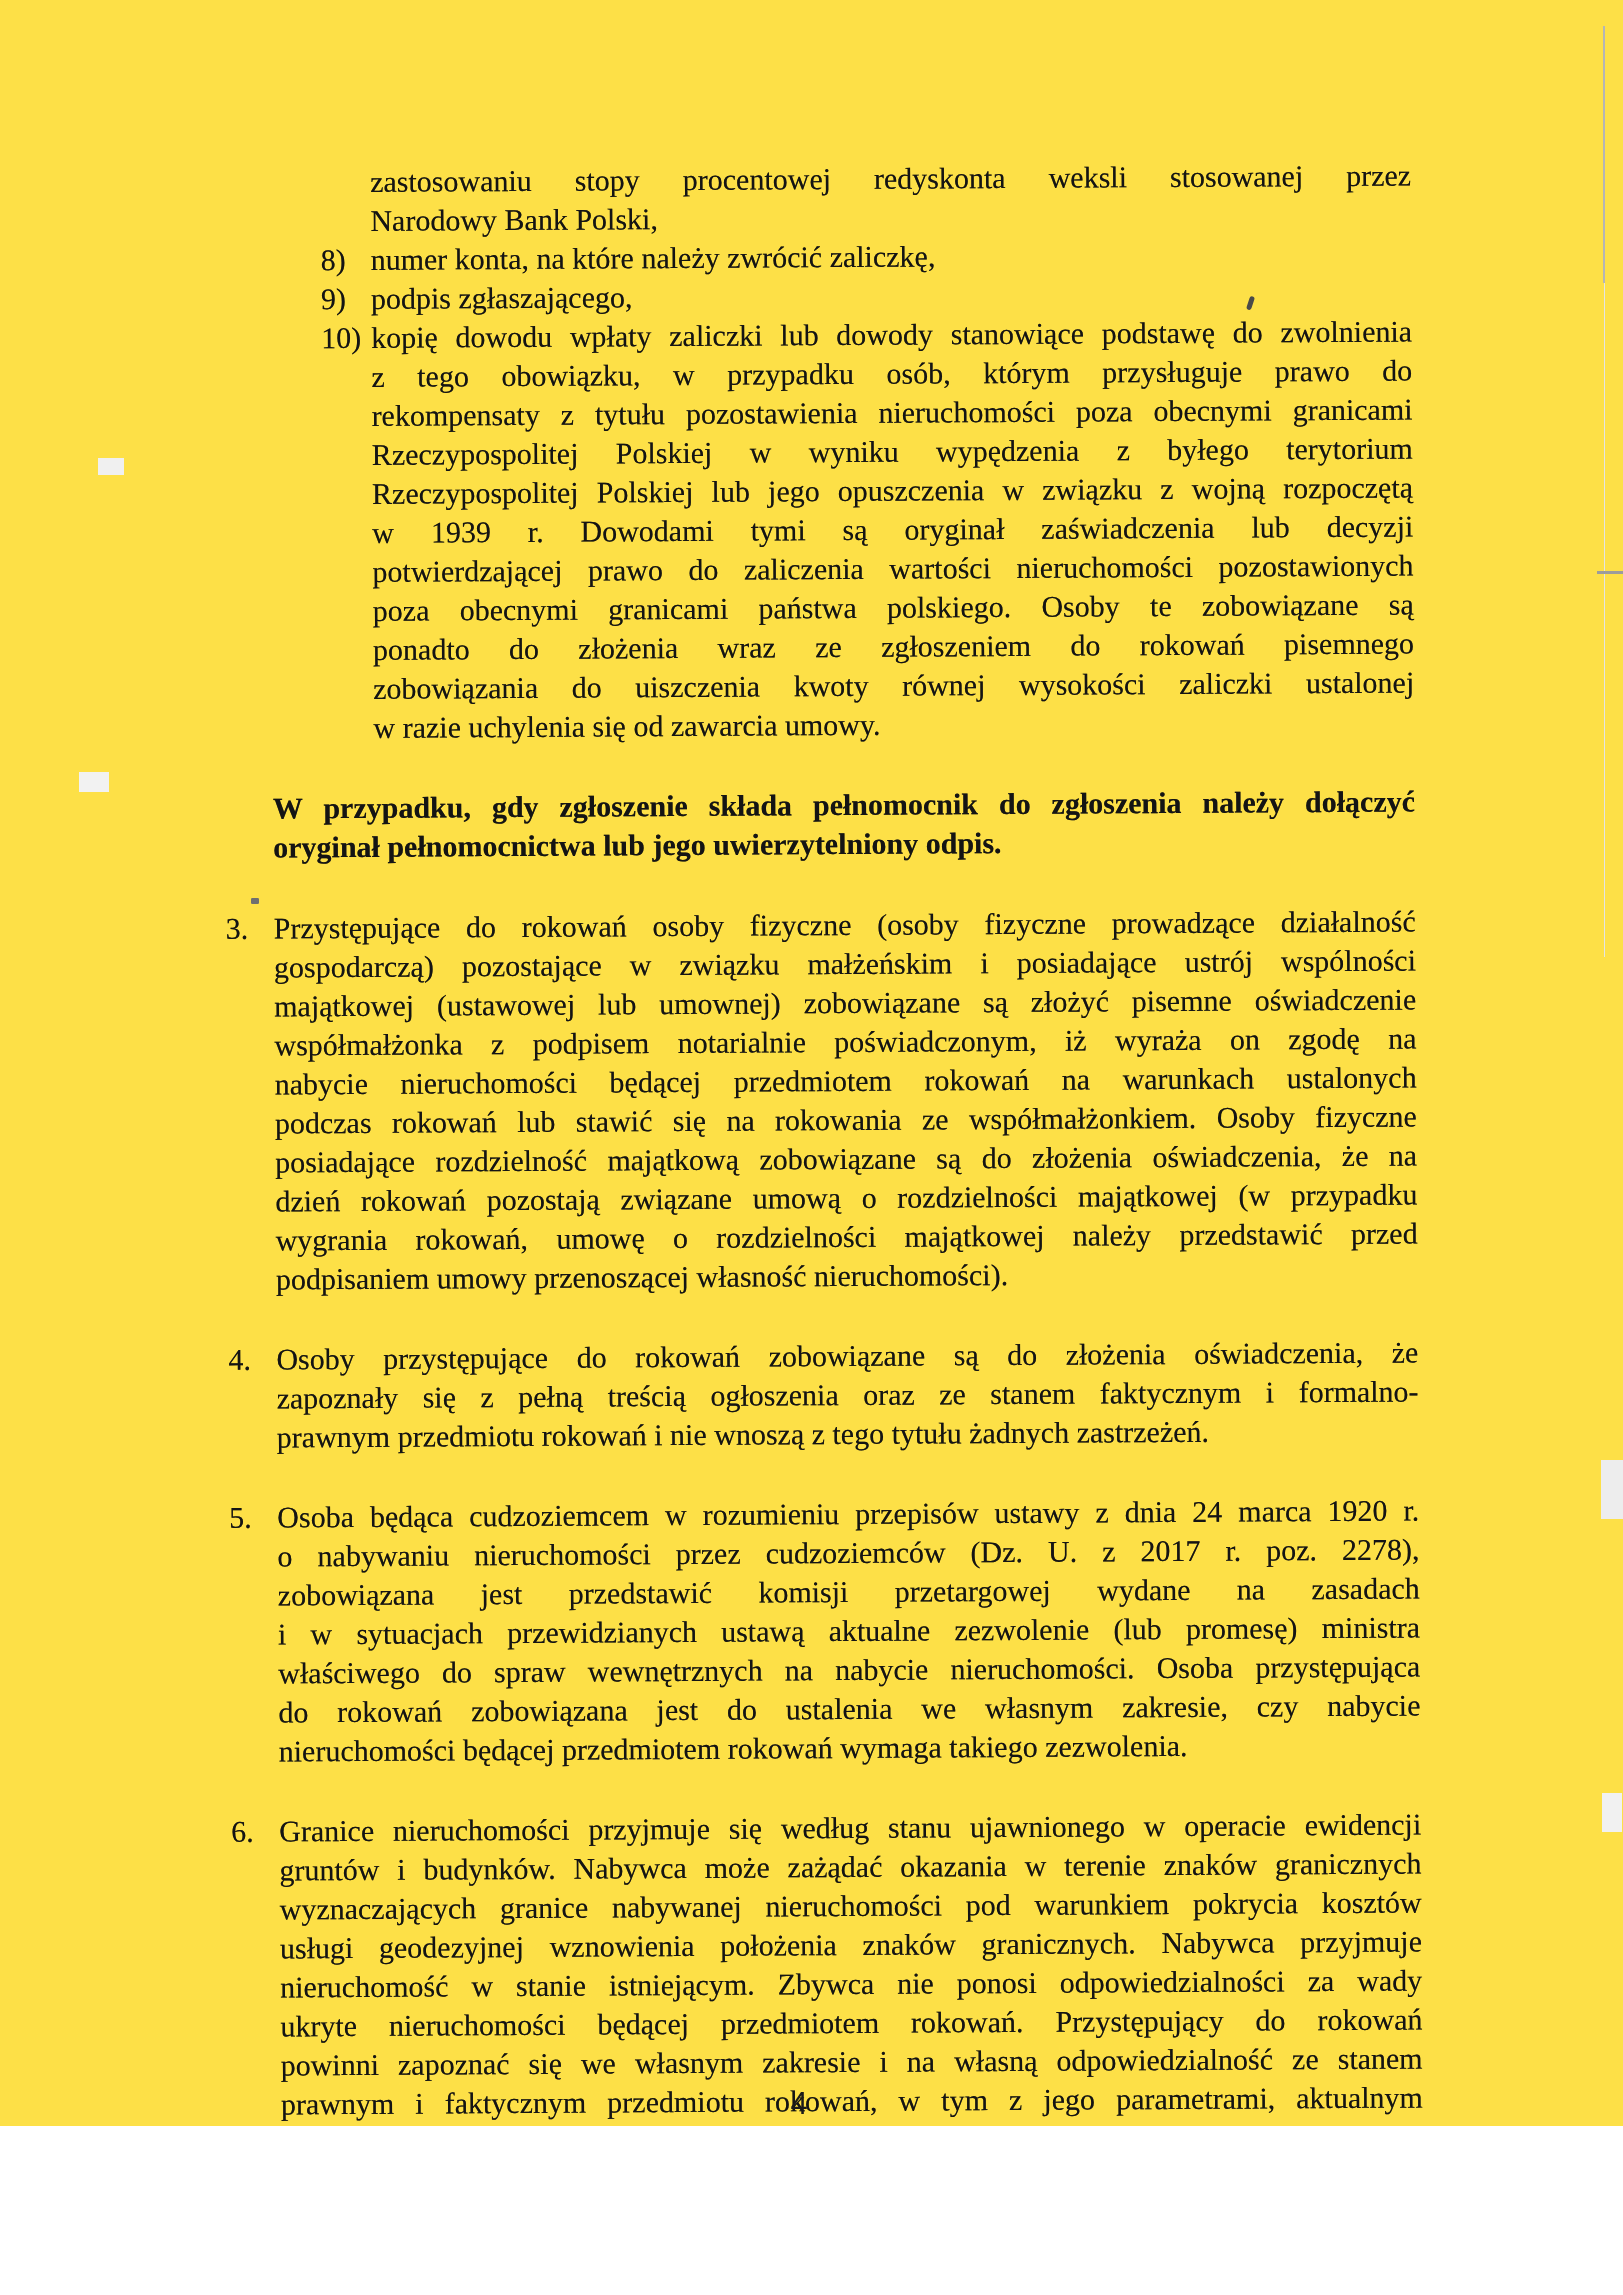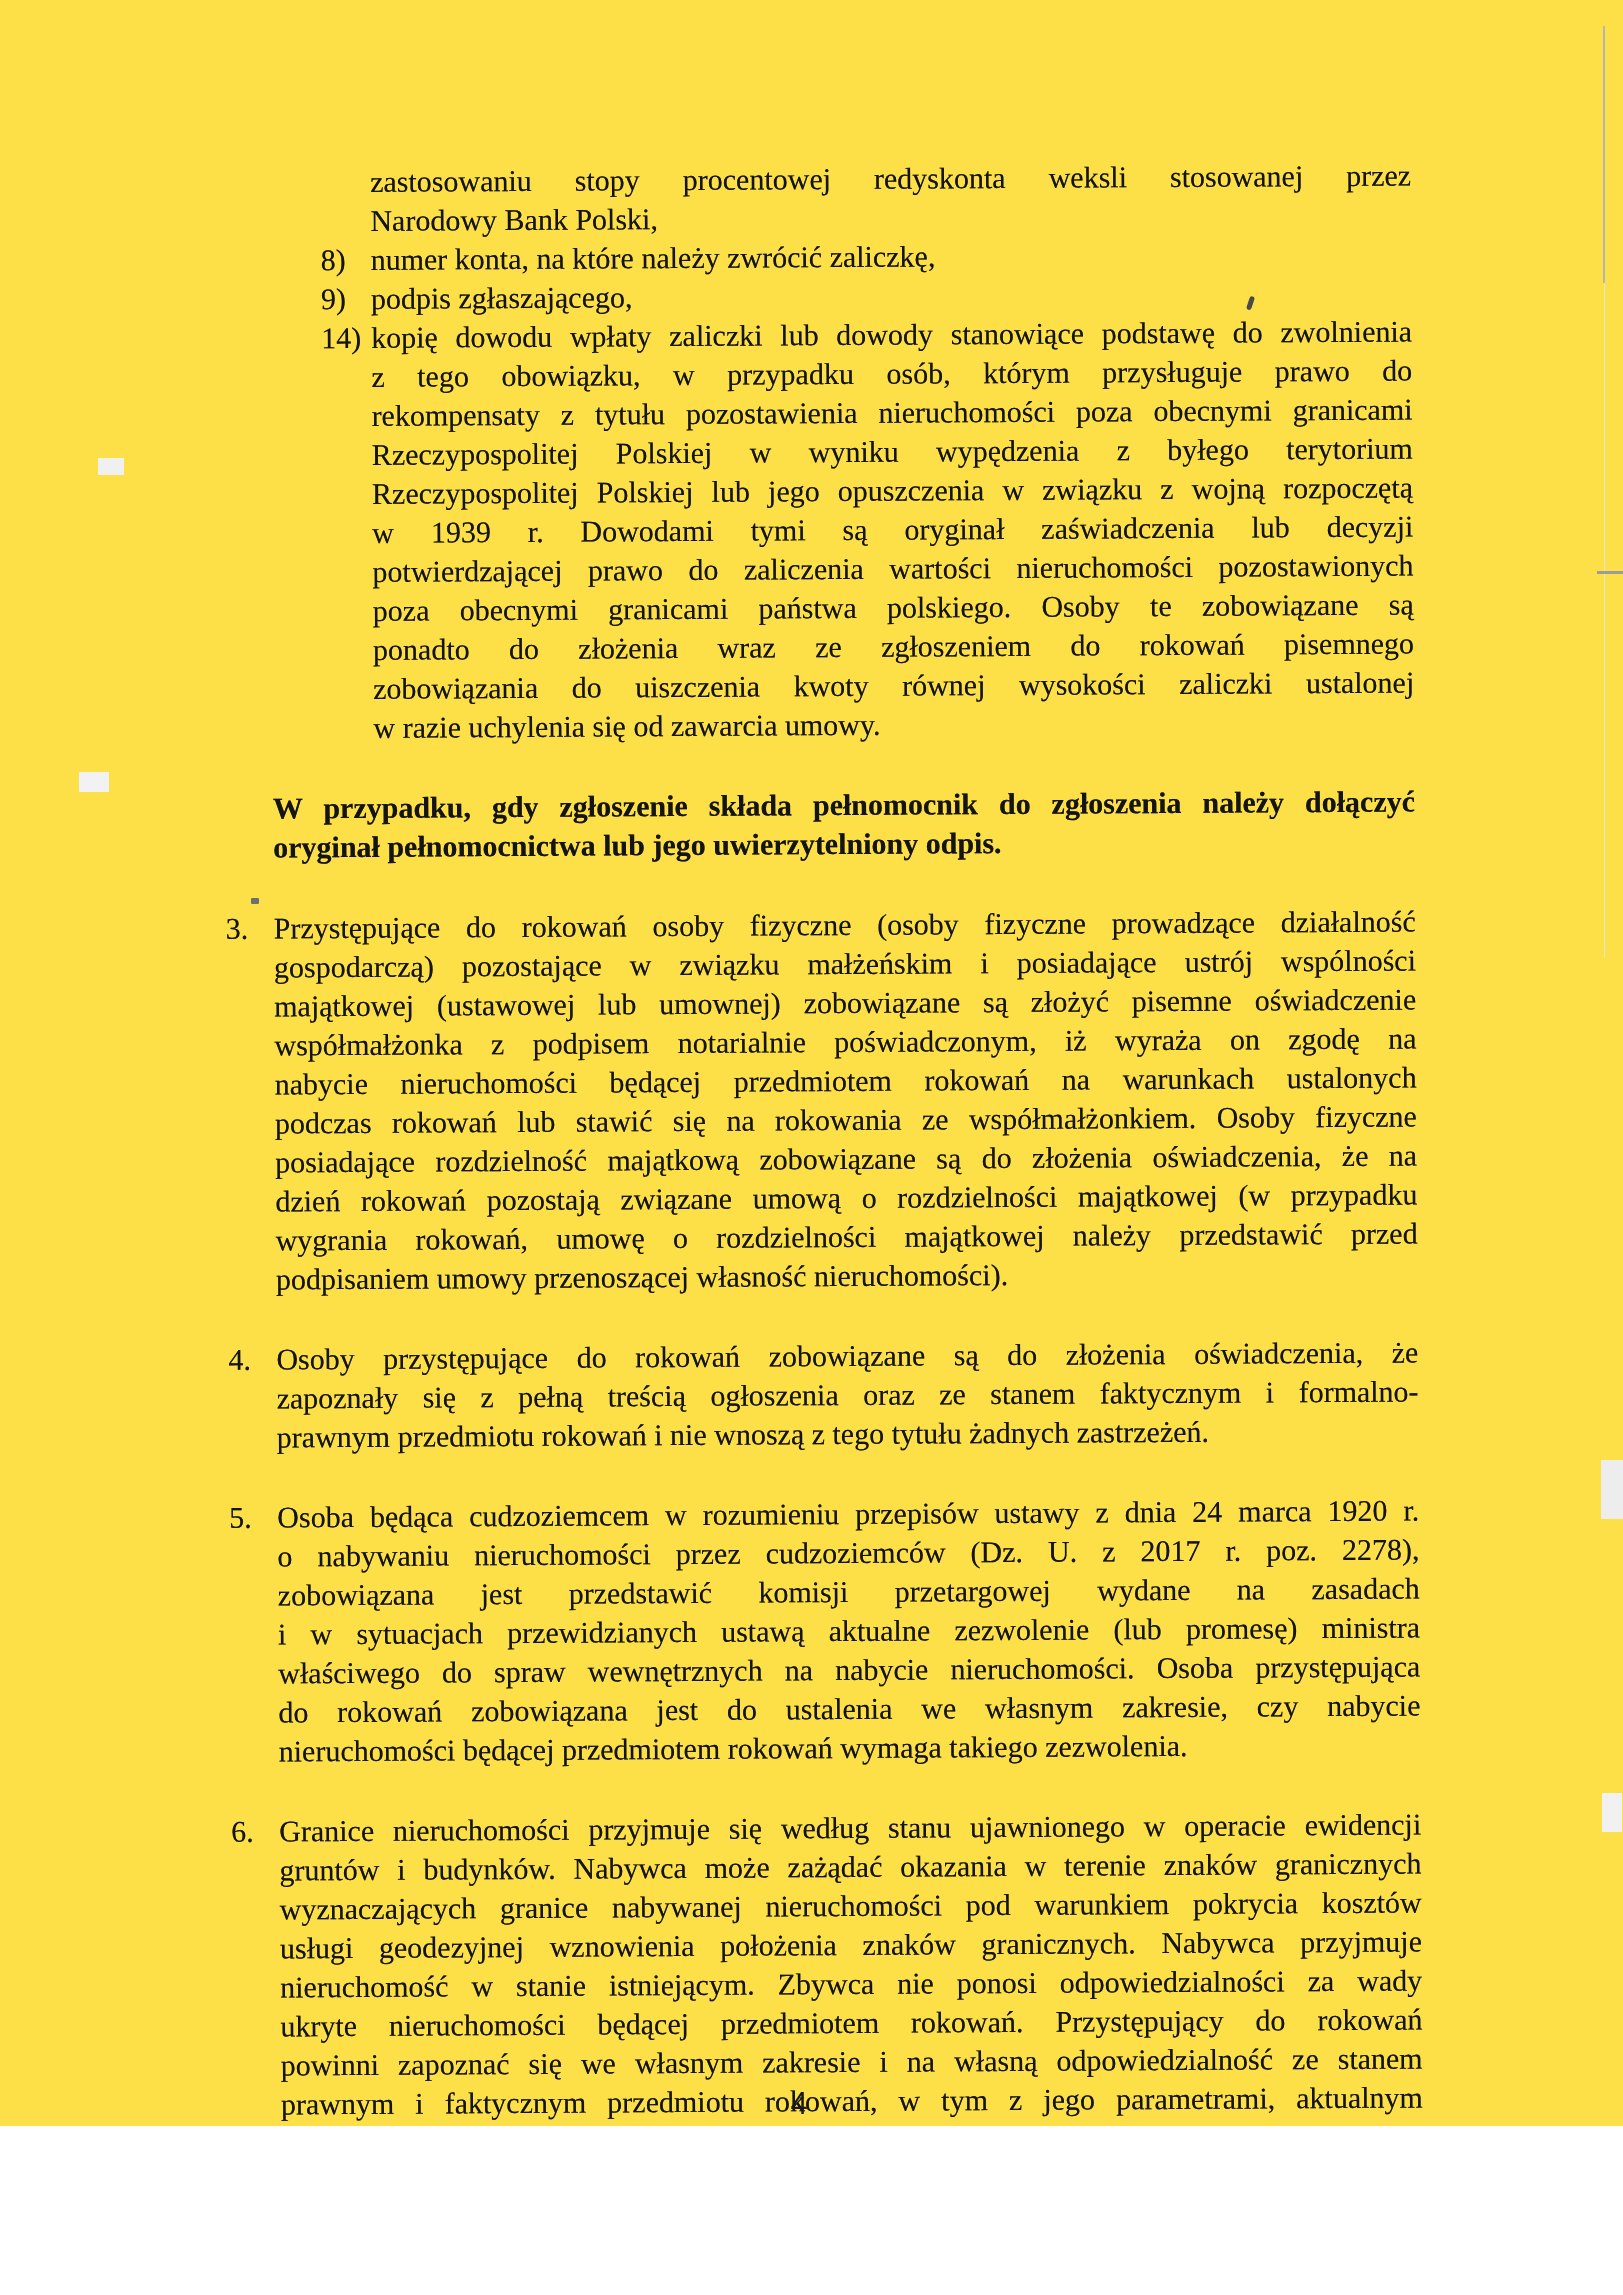--- a/index.html
+++ b/index.html
@@ -92,21 +92,21 @@
           <div class="line just">zastosowaniu stopy procentowej redyskonta weksli stosowanej przez</div>
           <div class="line">Narodowy Bank Polski,</div>
         </div>
         <div class="item">
           <div class="line"><span class="num">8)</span>numer konta, na które należy zwrócić zaliczkę,</div>
         </div>
         <div class="item">
           <div class="line"><span class="num">9)</span>podpis zgłaszającego,</div>
         </div>
         <div class="item">
-          <div class="line just"><span class="num">14)</span>kopię dowodu wpłaty zaliczki lub dowody stanowiące podstawę do zwolnienia</div>
+          <div class="line just"><span class="num">10)</span>kopię dowodu wpłaty zaliczki lub dowody stanowiące podstawę do zwolnienia</div>
           <div class="line just">z tego obowiązku, w przypadku osób, którym przysługuje prawo do</div>
           <div class="line just">rekompensaty z tytułu pozostawienia nieruchomości poza obecnymi granicami</div>
           <div class="line just">Rzeczypospolitej Polskiej w wyniku wypędzenia z byłego terytorium</div>
           <div class="line just">Rzeczypospolitej Polskiej lub jego opuszczenia w związku z wojną rozpoczętą</div>
           <div class="line just">w 1939 r. Dowodami tymi są oryginał zaświadczenia lub decyzji</div>
           <div class="line just">potwierdzającej prawo do zaliczenia wartości nieruchomości pozostawionych</div>
           <div class="line just">poza obecnymi granicami państwa polskiego. Osoby te zobowiązane są</div>
           <div class="line just">ponadto do złożenia wraz ze zgłoszeniem do rokowań pisemnego</div>
           <div class="line just">zobowiązania do uiszczenia kwoty równej wysokości zaliczki ustalonej</div>
           <div class="line">w razie uchylenia się od zawarcia umowy.</div>

